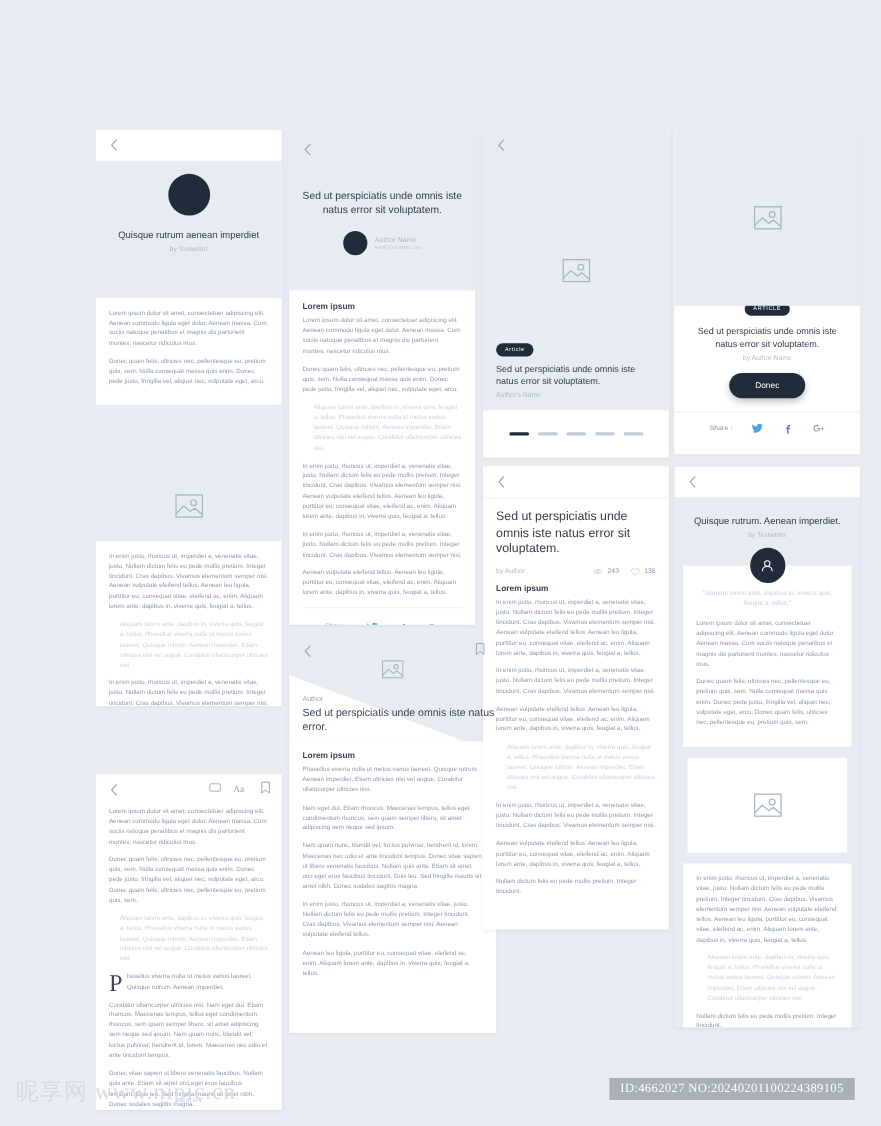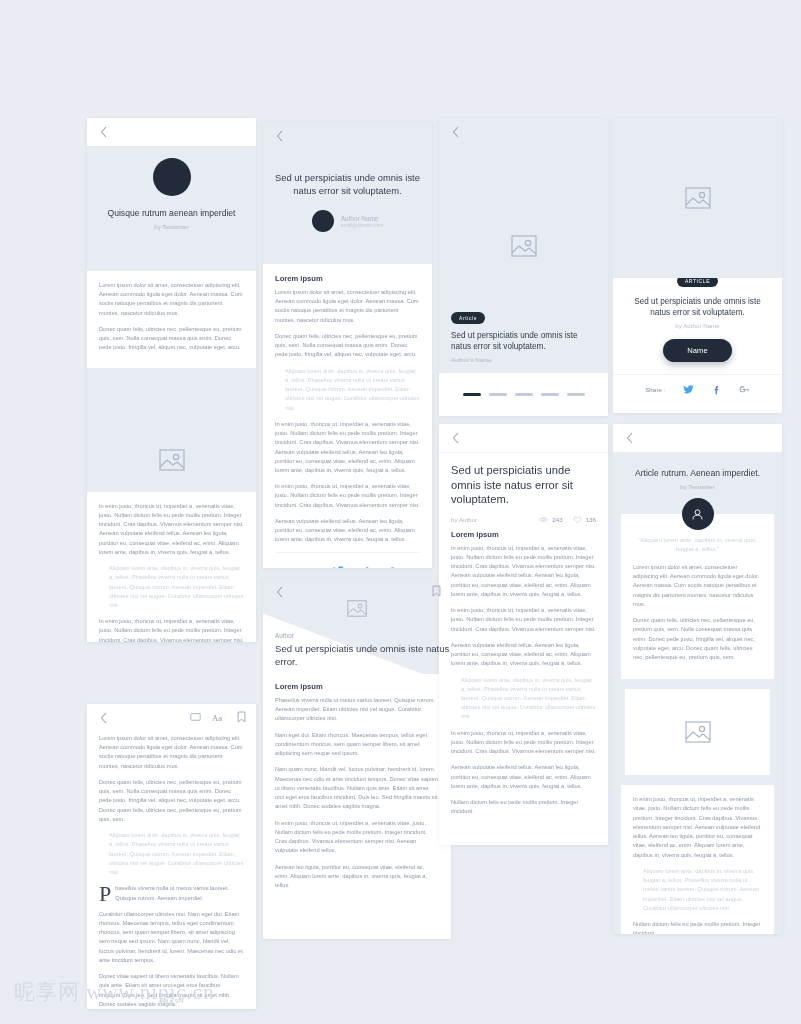--- a/index.html
+++ b/index.html
@@ -454,21 +454,21 @@
           <path d="M1 18 L8 11 L14 16 L18 13 L25 19" fill="none" stroke="#aab6c6" stroke-width="1.2"></path>
         </svg>
       </div>
     </div>
     <div class="cta">
       <div class="pill-wrap">
         <span class="pill">ARTICLE</span>
       </div>
       <div class="ct">Sed ut perspiciatis unde omnis iste natus error sit voluptatem.</div>
       <div class="ca">by Author Name</div>
-      <button class="btn-read">Name</button>
+      <button class="btn-read">Donec</button>
     </div>
     <div class="share-wrap" style="background:#fff;padding-bottom:10px;">
       <div class="sharebar">
         <span class="lbl">Share :</span>
         <span>
           <svg class="sico" viewBox="0 0 16 16">
               <path d="M15 3a6 6 0 0 1-1.7.5A3 3 0 0 0 14.6 2a6 6 0 0 1-1.9.7A3 3 0 0 0 7.6 5.5 8.5 8.5 0 0 1 1.4 2.4a3 3 0 0 0 .9 4A3 3 0 0 1 1 6v.1a3 3 0 0 0 2.4 2.9 3 3 0 0 1-1.3.1 3 3 0 0 0 2.8 2.1A6 6 0 0 1 1 12.4a8.5 8.5 0 0 0 4.6 1.3c5.5 0 8.5-4.6 8.5-8.5v-.4A6 6 0 0 0 15 3z" fill="#4aa3e8"></path>
             </svg>
         </span>
         <span>
@@ -488,21 +488,21 @@
 
   <div class="card" id="card8" style="background:#e7ebf2;">
     <div class="topbar">
       <span>
         <svg class="back" viewBox="0 0 14 14">
             <path d="M9 2 L4.5 7 L9 12" fill="none" stroke="#9aa5b6" stroke-width="1.1"></path>
           </svg>
       </span>
     </div>
     <div class="hero">
-      <div class="h-title">Article rutrum. Aenean imperdiet.</div>
+      <div class="h-title">Quisque rutrum. Aenean imperdiet.</div>
       <div class="h-sub">by Textwriter</div>
       <div class="q-avatar">
         <svg width="15" height="15" viewBox="0 0 16 16">
           <circle cx="8" cy="5.6" r="2.6" fill="none" stroke="#ffffff" stroke-width="1"></circle>
           <path d="M3.2 13.2 C3.2 9.8 5.3 8.6 8 8.6 C10.7 8.6 12.8 9.8 12.8 13.2" fill="none" stroke="#ffffff" stroke-width="1"></path>
         </svg>
       </div>
     </div>
     <div class="quoteblock">
       <div class="qtext">"Aliquam lorem ante, dapibus in, viverra quis, feugiat a, tellus."</div>
@@ -517,14 +517,15 @@
       </svg>
     </div>
     <div class="lowtext">
       <p class="par">In enim justo, rhoncus ut, imperdiet a, venenatis vitae, justo. Nullam dictum felis eu pede mollis pretium. Integer tincidunt. Cras dapibus. Vivamus elementum semper nisi. Aenean vulputate eleifend tellus. Aenean leo ligula, porttitor eu, consequat vitae, eleifend ac, enim. Aliquam lorem ante, dapibus in, viverra quis, feugiat a, tellus.</p>
       <p class="quote">Aliquam lorem ante, dapibus in, viverra quis, feugiat a, tellus. Phasellus viverra nulla ut metus varius laoreet. Quisque rutrum. Aenean imperdiet. Etiam ultricies nisi vel augue. Curabitur ullamcorper ultricies nisi.</p>
       <p class="par">Nullam dictum felis eu pede mollis pretium. Integer tincidunt.</p>
     </div>
   </div>
 
   <div class="wm">昵享网 www.nipic.cn</div>
+  <div class="idbar">ID:4662027 NO:20240201100224389105</div>
 
 </div>
 
 </body></html>

